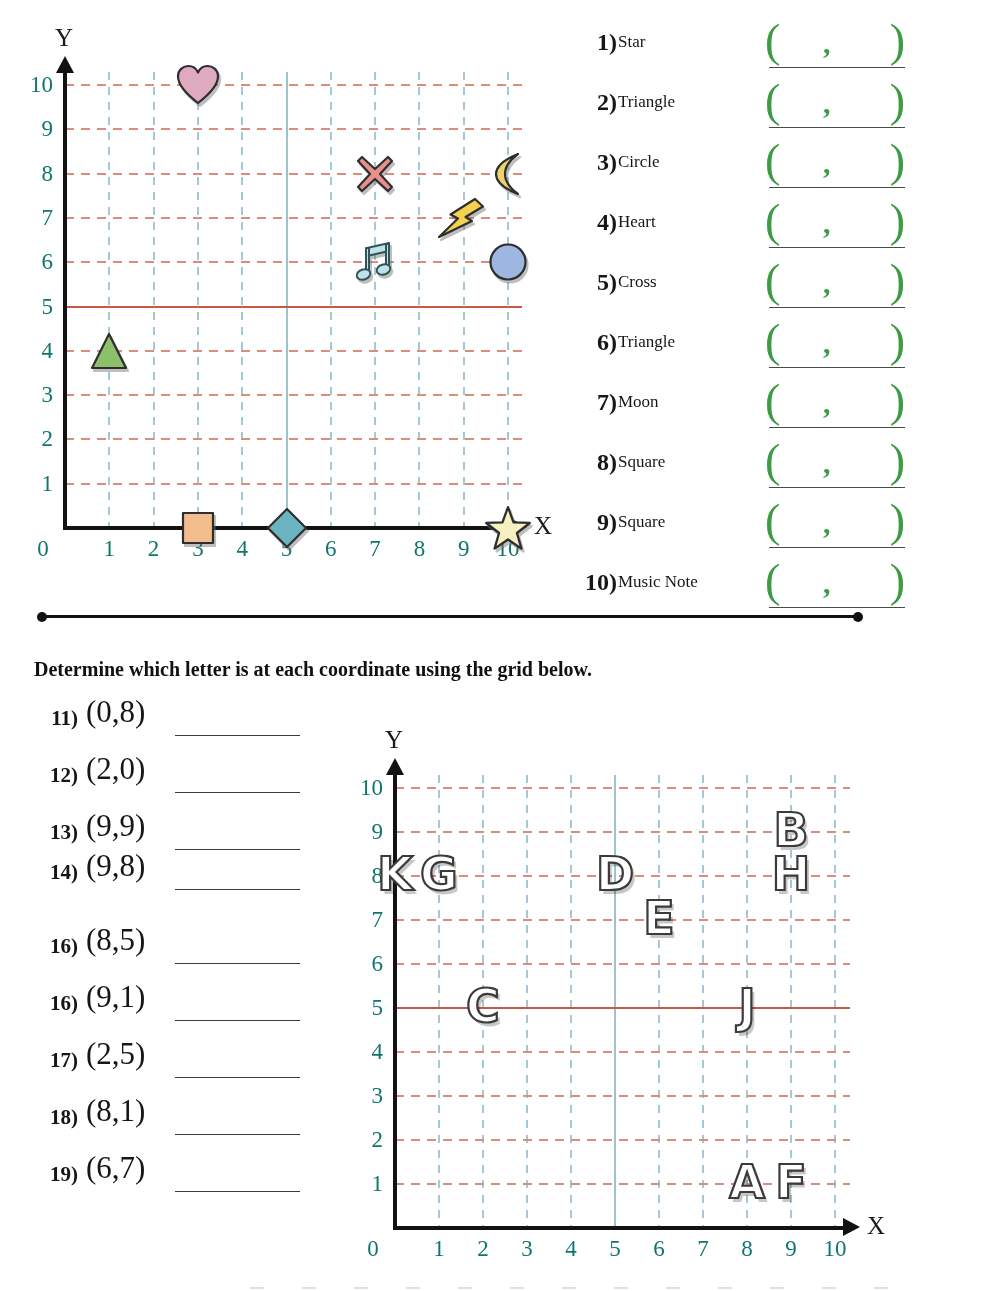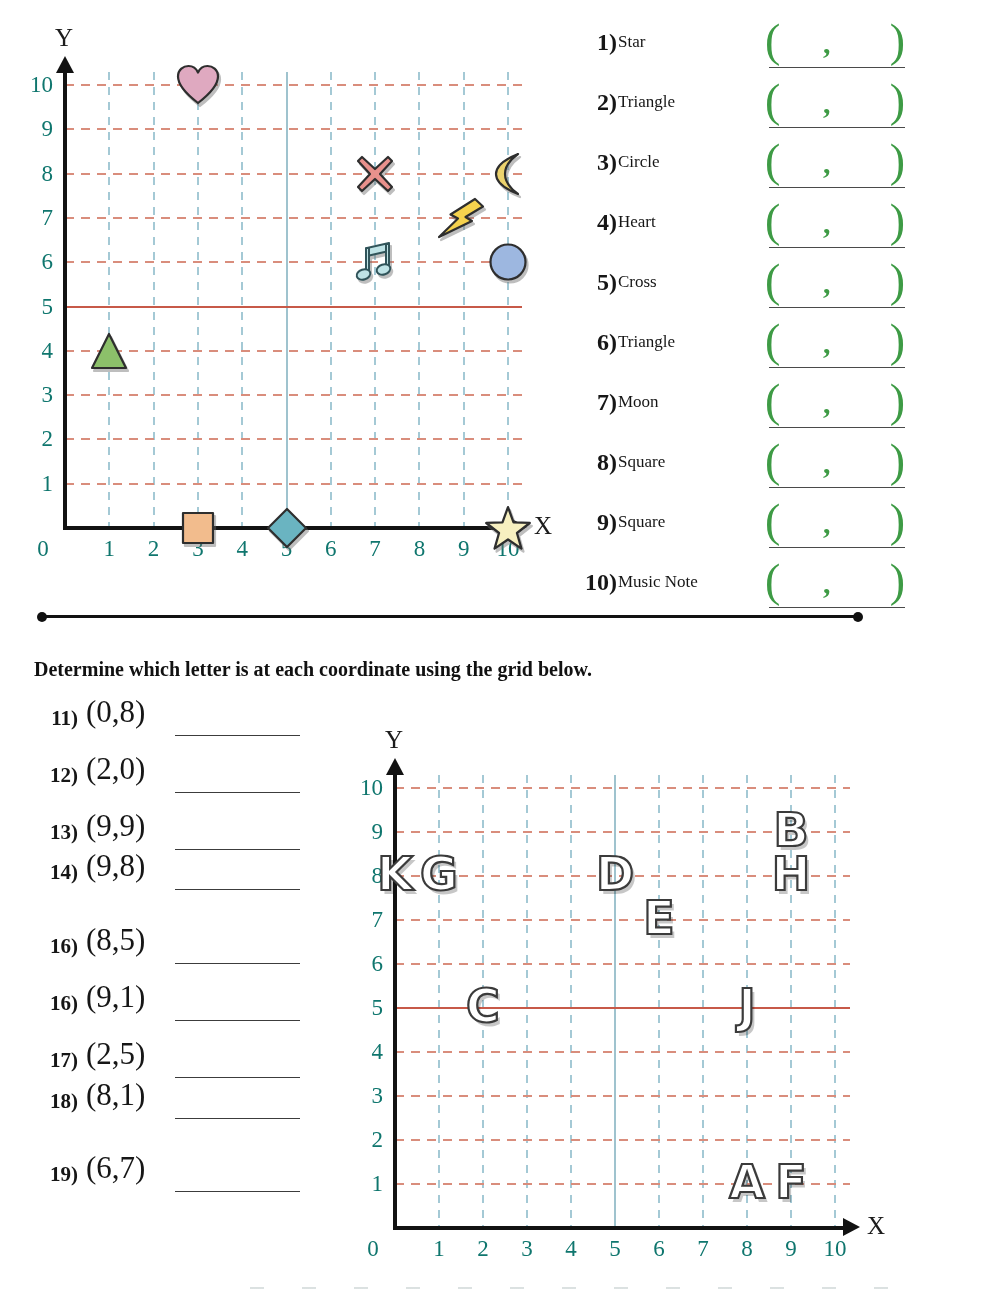--- a/index.html
+++ b/index.html
@@ -273,21 +273,21 @@
     <div class="lq-row" style="top: 285px;">
       <span class="lq-num">16)</span>
       <span class="lq-coord">(9,1)</span>
       <div class="lq-line"></div>
     </div>
     <div class="lq-row" style="top: 342px;">
       <span class="lq-num">17)</span>
       <span class="lq-coord">(2,5)</span>
       <div class="lq-line"></div>
     </div>
-    <div class="lq-row" style="top: 383px;">
+    <div class="lq-row" style="top: 399px;">
       <span class="lq-num">18)</span>
       <span class="lq-coord">(8,1)</span>
       <div class="lq-line"></div>
     </div>
     <div class="lq-row" style="top: 456px;">
       <span class="lq-num">19)</span>
       <span class="lq-coord">(6,7)</span>
       <div class="lq-line"></div>
     </div>
   </div>

